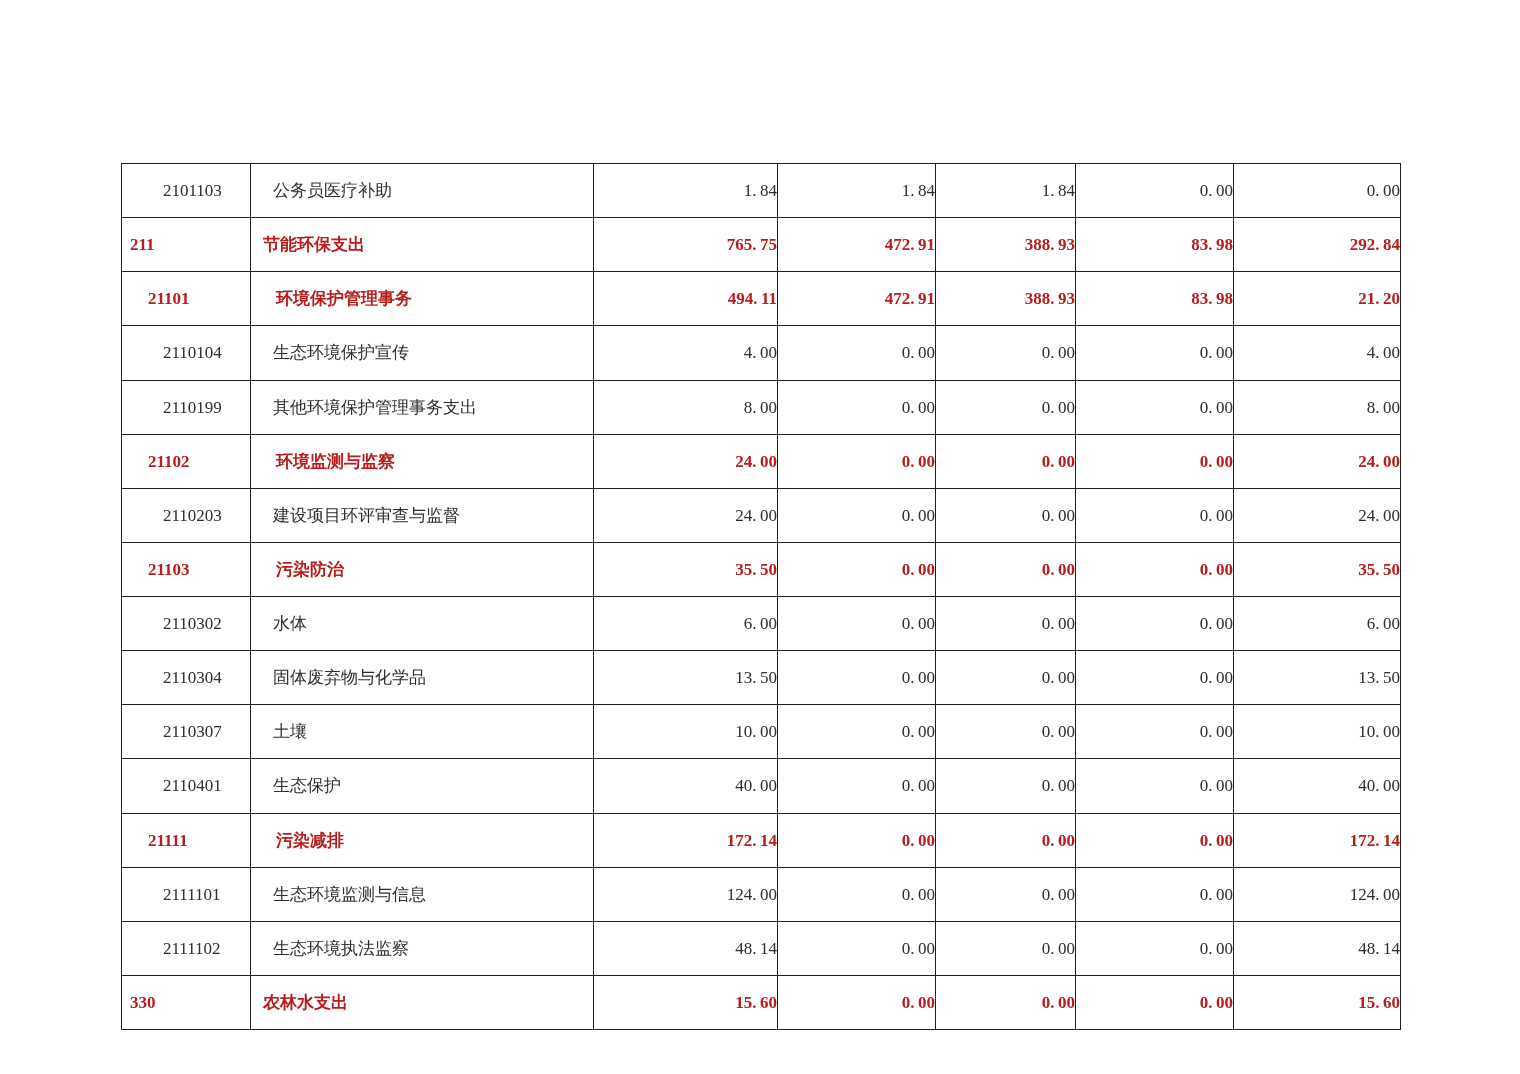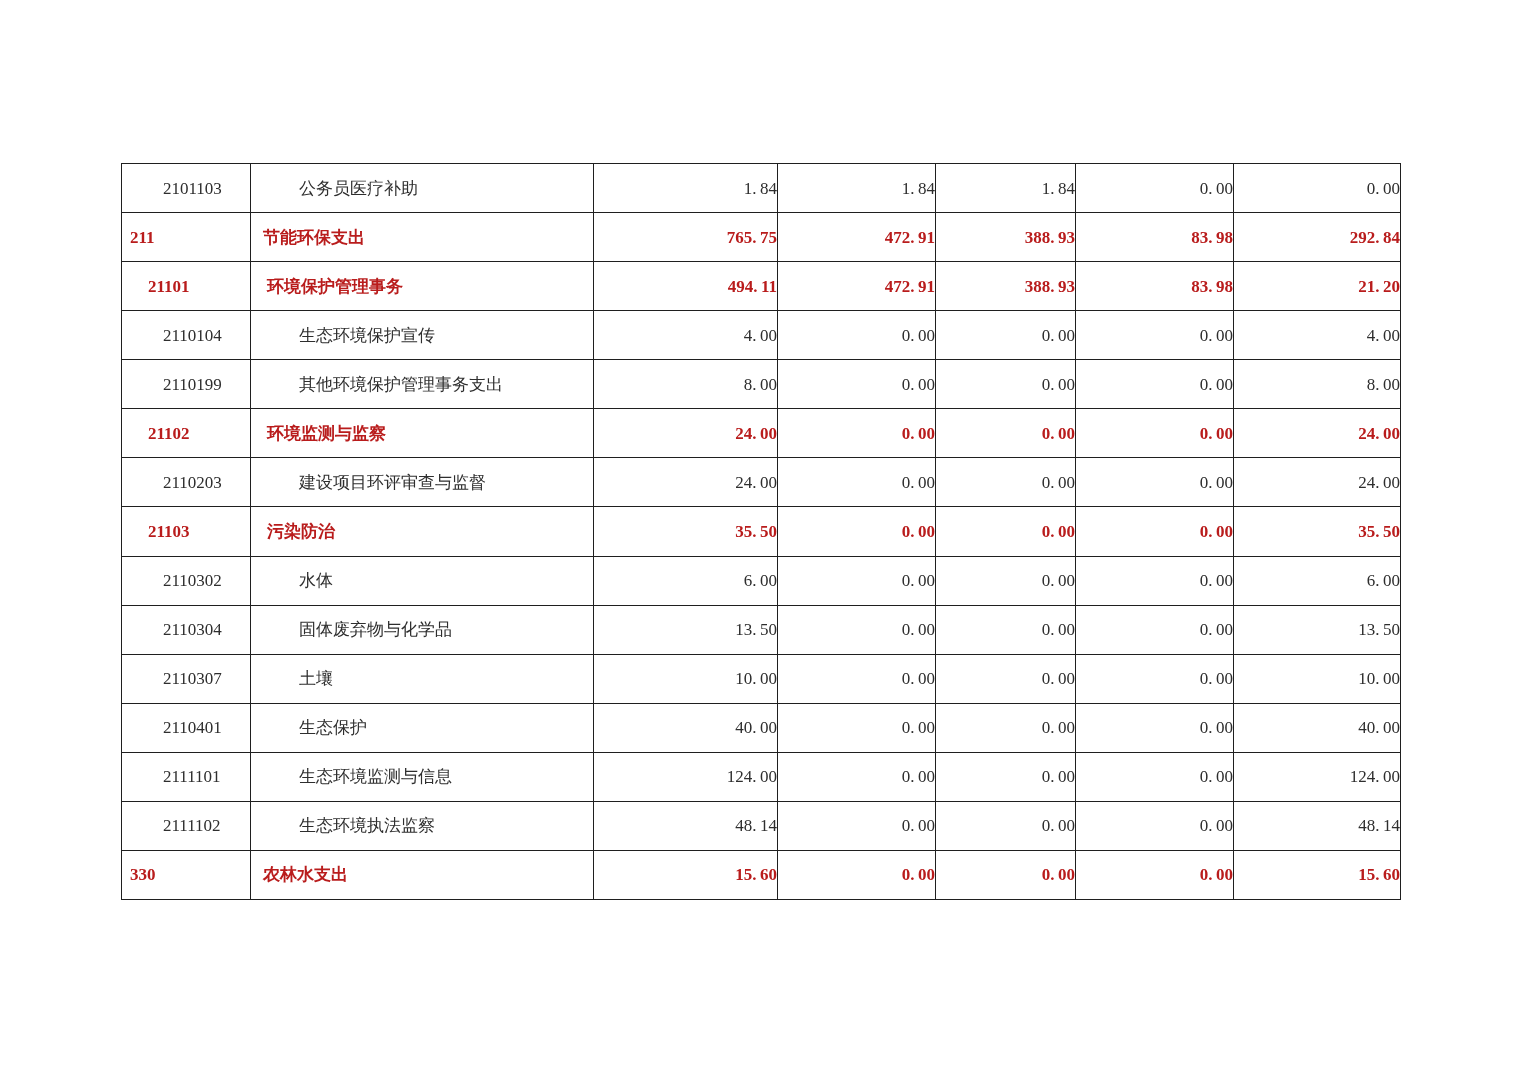--- a/index.html
+++ b/index.html
@@ -12,41 +12,41 @@
     height: 1074px;
     position: relative;
     font-family: "Liberation Serif", "DejaVu Serif", serif;
     color: #2e2e2e;
   }
   table.budget {
     position: absolute;
     left: 121px;
     top: 163px;
     width: 1279px;
-    height: 737px;
+    height: 867px;
     border-collapse: collapse;
     table-layout: fixed;
   }
   table.budget td {
     border: 1px solid #1f1f1f;
     font-size: 17px;
     line-height: 1;
     vertical-align: middle;
     padding: 0;
     white-space: nowrap;
     overflow: hidden;
   }
   td.code-cell, td.name-cell { text-align: left; }
   td.value-cell { text-align: right; padding-right: 12px; }
   tr.lvl1 td.code-cell { padding-left: 8px; }
   tr.lvl2 td.code-cell { padding-left: 26px; }
   tr.lvl3 td.code-cell { padding-left: 41px; }
   tr.lvl1 td.name-cell { padding-left: 12px; }
-  tr.lvl2 td.name-cell { padding-left: 16px; }
-  tr.lvl3 td.name-cell { padding-left: 48px; }
+  tr.lvl2 td.name-cell { padding-left: 25px; }
+  tr.lvl3 td.name-cell { padding-left: 22px; }
   tr.em td {
     font-weight: bold;
     color: #b91c1c;
   }
 </style>
 </head>
 <body>
 
 <table class="budget">
   <colgroup>
@@ -160,20 +160,29 @@
       </tr>
       <tr class="lvl3">
         <td class="code-cell">2110401</td>
         <td class="name-cell">生态保护</td>
         <td class="value-cell">40. 00</td>
         <td class="value-cell">0. 00</td>
         <td class="value-cell">0. 00</td>
         <td class="value-cell">0. 00</td>
         <td class="value-cell">40. 00</td>
       </tr>
+      <tr class="lvl2 em">
+        <td class="code-cell">21111</td>
+        <td class="name-cell">污染减排</td>
+        <td class="value-cell">172. 14</td>
+        <td class="value-cell">0. 00</td>
+        <td class="value-cell">0. 00</td>
+        <td class="value-cell">0. 00</td>
+        <td class="value-cell">172. 14</td>
+      </tr>
       <tr class="lvl3">
         <td class="code-cell">2111101</td>
         <td class="name-cell">生态环境监测与信息</td>
         <td class="value-cell">124. 00</td>
         <td class="value-cell">0. 00</td>
         <td class="value-cell">0. 00</td>
         <td class="value-cell">0. 00</td>
         <td class="value-cell">124. 00</td>
       </tr>
       <tr class="lvl3">

